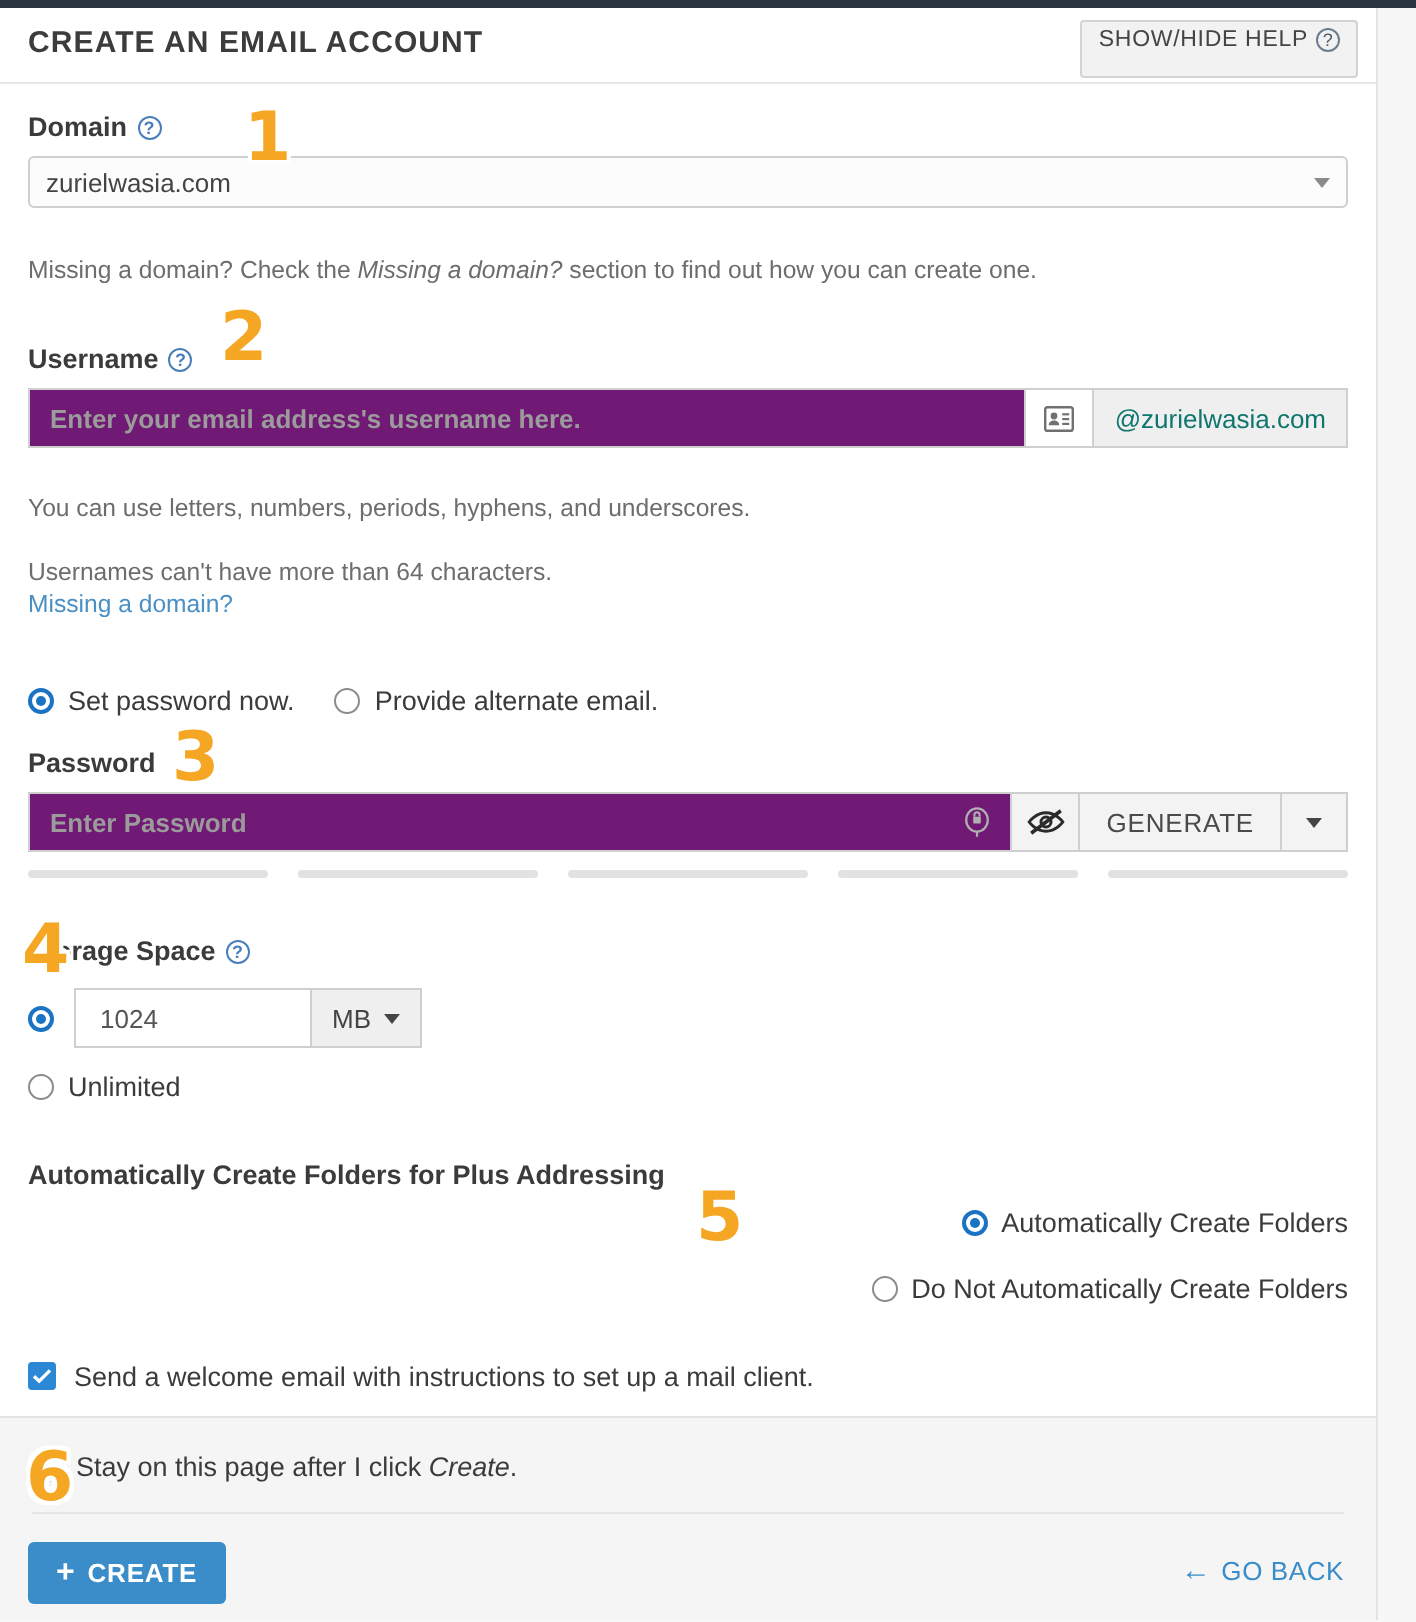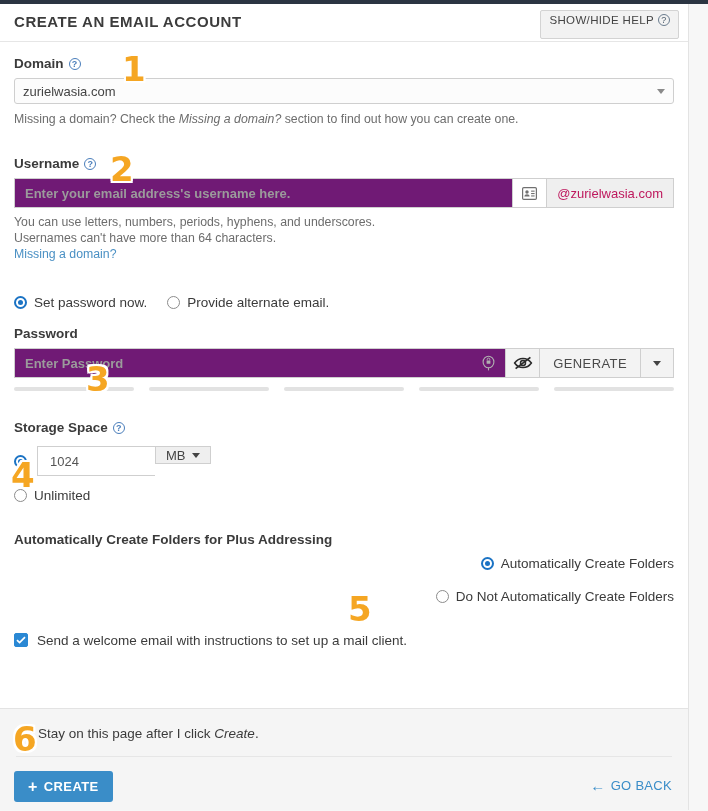--- a/index.html
+++ b/index.html
@@ -100,20 +100,21 @@
     font-weight: bold;
     color: #3b3b3b;
     display: flex;
     align-items: center;
     gap: 5px;
   }
   .hint {
     font-size: 12.3px;
     color: #6d6d6d;
     line-height: 16px;
+    margin-top: 16px;
   }
   .hint i { font-style: italic; }
   a.link {
     color: #4a90c4;
     font-size: 12.3px;
     text-decoration: none;
     cursor: pointer;
   }
   
   .fld-select {
@@ -164,21 +165,21 @@
   }
   .addon {
     border: 1px solid #cfcfcf;
     background: #efefef;
     box-sizing: border-box;
     display: flex;
     align-items: center;
     justify-content: center;
     padding: 0 10px;
     font-size: 13px;
-    color: #be185d;
+    color: #0f766e;
     white-space: nowrap;
   }
   .icon-btn {
     border: 1px solid #cfcfcf;
     border-right: none;
     background: #fff;
     width: 34px;
     display: flex;
     align-items: center;
     justify-content: center;
@@ -259,21 +260,21 @@
     border-right: none;
     background: #fff;
     box-sizing: border-box;
     display: flex;
     align-items: center;
     padding-left: 12px;
     font-size: 13px;
     color: #555;
   }
   .stor-unit {
-    height: 18px;
+    height: 30px;
     border: 1px solid #cfcfcf;
     background: #efefef;
     box-sizing: border-box;
     display: flex;
     align-items: center;
     gap: 6px;
     padding: 0 10px;
     font-size: 13px;
     color: #444;
     cursor: pointer;

